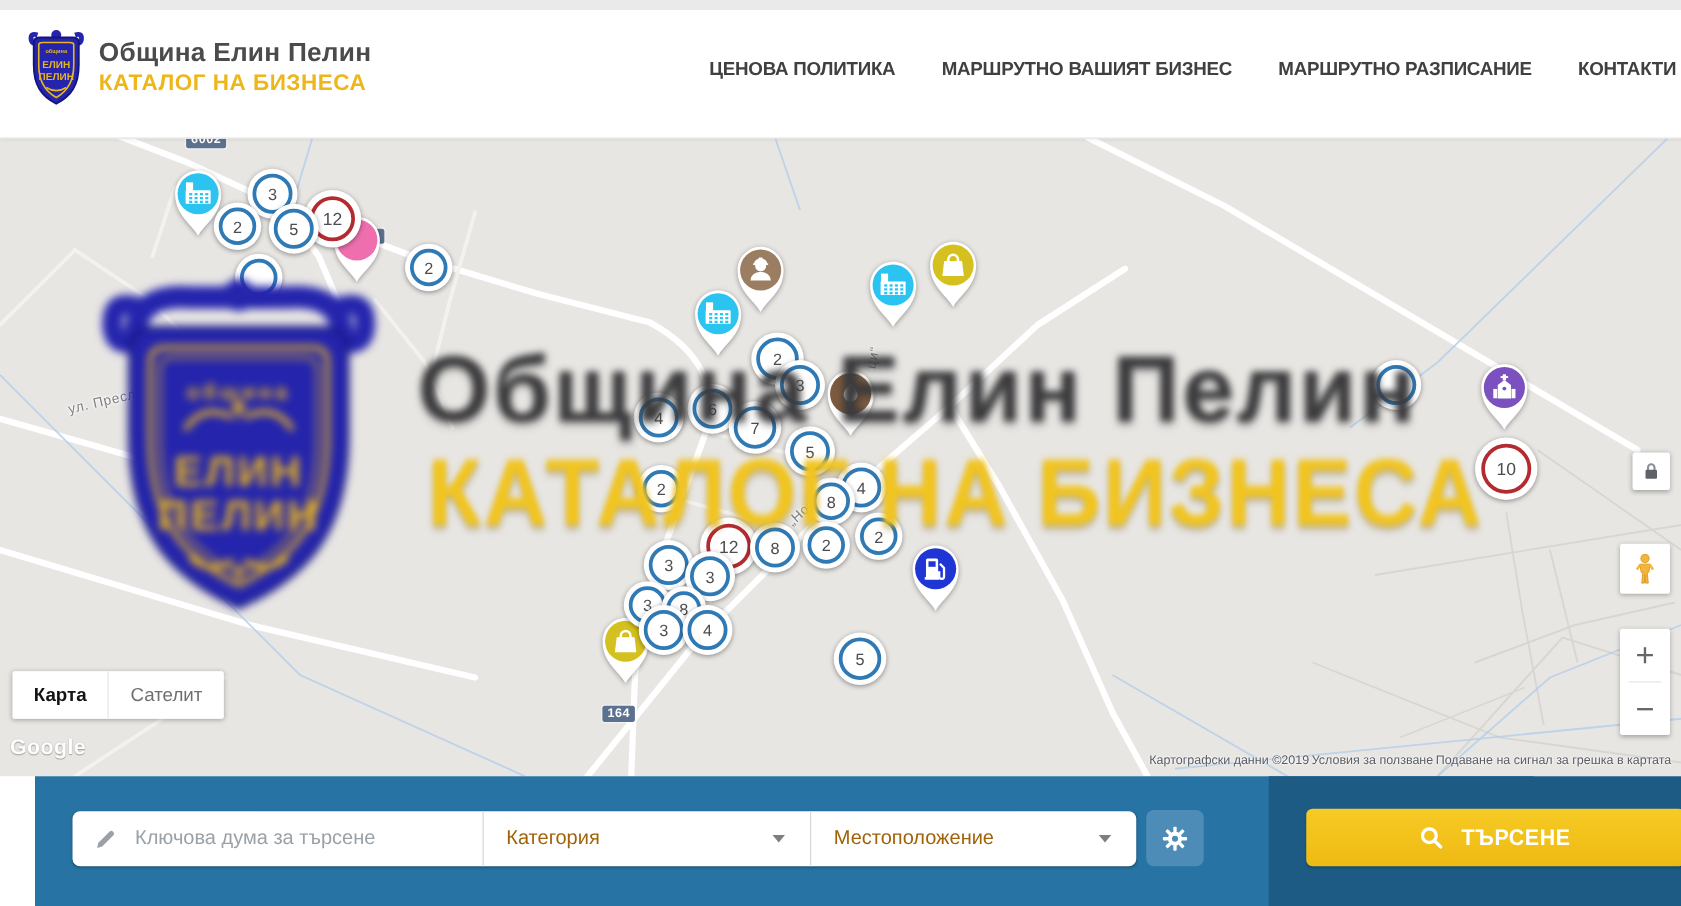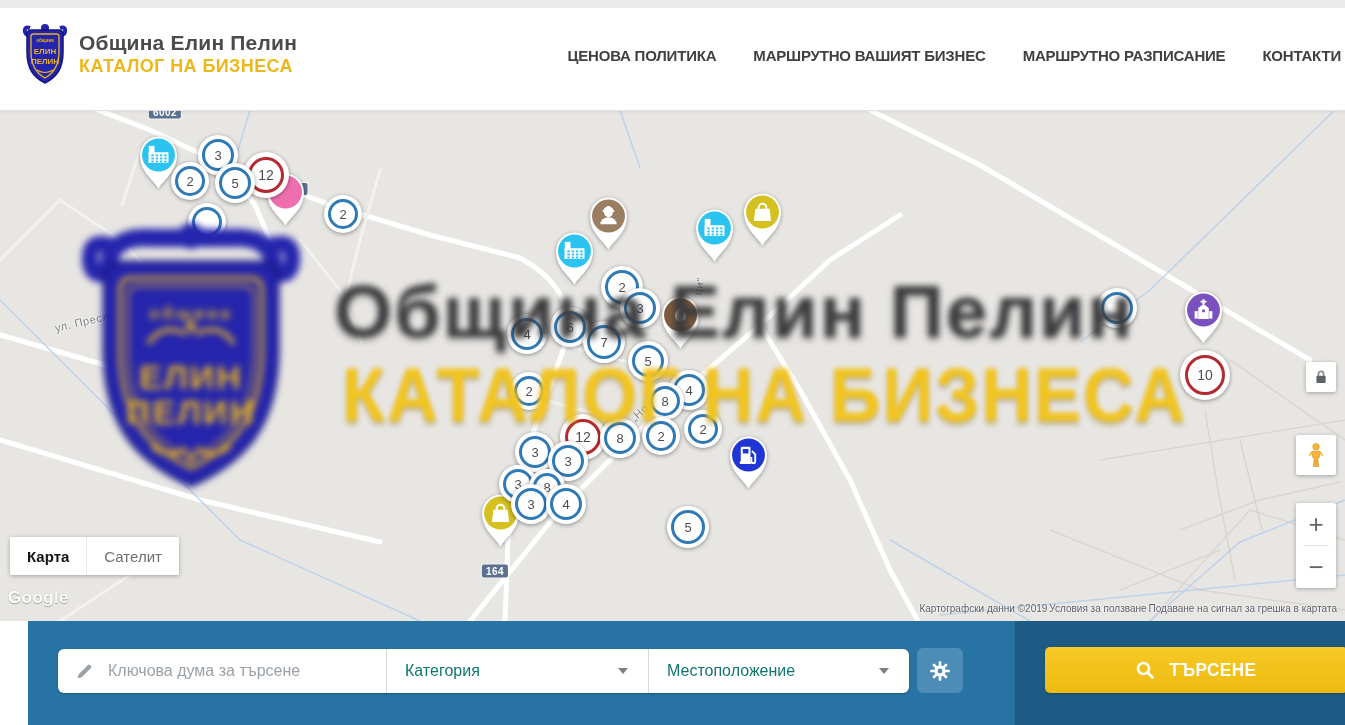--- a/index.html
+++ b/index.html
@@ -70,21 +70,21 @@
           display:flex;align-items:stretch;box-shadow:0 1px 2px rgba(0,0,0,.25);}
   .f-key{width:328px;display:flex;align-items:center;}
   .f-key svg{margin-left:17px;flex:0 0 auto;}
   .f-key input{border:none;outline:none;flex:1;margin-left:12px;margin-right:8px;font-size:16px;color:#444;
           font-family:"Liberation Sans",sans-serif;}
   .f-key input::placeholder{color:#9aa1a7;opacity:1;}
   .vdiv{width:1px;background:#d9d9d9;margin:0;}
   .select{display:flex;align-items:center;justify-content:space-between;cursor:pointer;}
   .f-cat{width:261px;}
   .f-loc{flex:1;border-radius:0 6px 6px 0;}
-  .select span{margin-left:18px;font-size:16px;color:#0f766e;}
+  .select span{margin-left:18px;font-size:16px;color:#a16207;}
   .caret{width:0;height:0;border-left:5px solid transparent;border-right:5px solid transparent;
          border-top:6px solid #7a7f84;margin-right:20px;}
   .gearbtn{position:absolute;left:889px;top:27px;width:46px;height:45px;background:#4d8cb6;border:none;
          border-radius:6px;cursor:pointer;display:flex;align-items:center;justify-content:center;}
   .searchbtn{position:absolute;left:1017px;top:26px;width:303px;height:46px;border:none;border-radius:5px;
          background:linear-gradient(#f7ca25,#eeba12);cursor:pointer;display:flex;align-items:center;
          justify-content:center;gap:12px;box-shadow:0 1px 2px rgba(0,0,0,.2);}
   .searchbtn span{font-size:18px;font-weight:700;color:#fff;letter-spacing:.5px;transform:scaleX(.95);
          font-family:"Liberation Sans",sans-serif;}
 </style>

